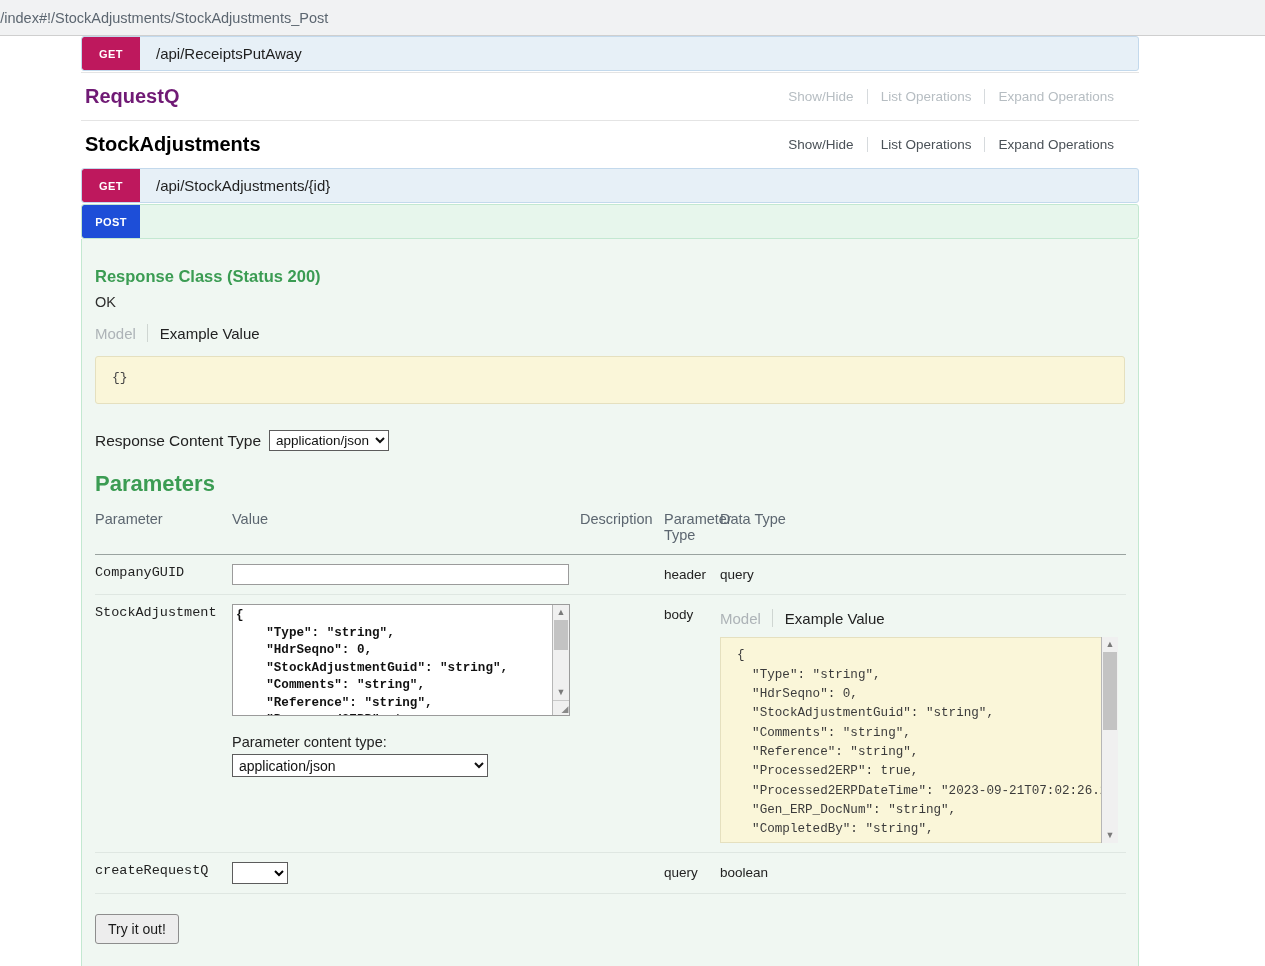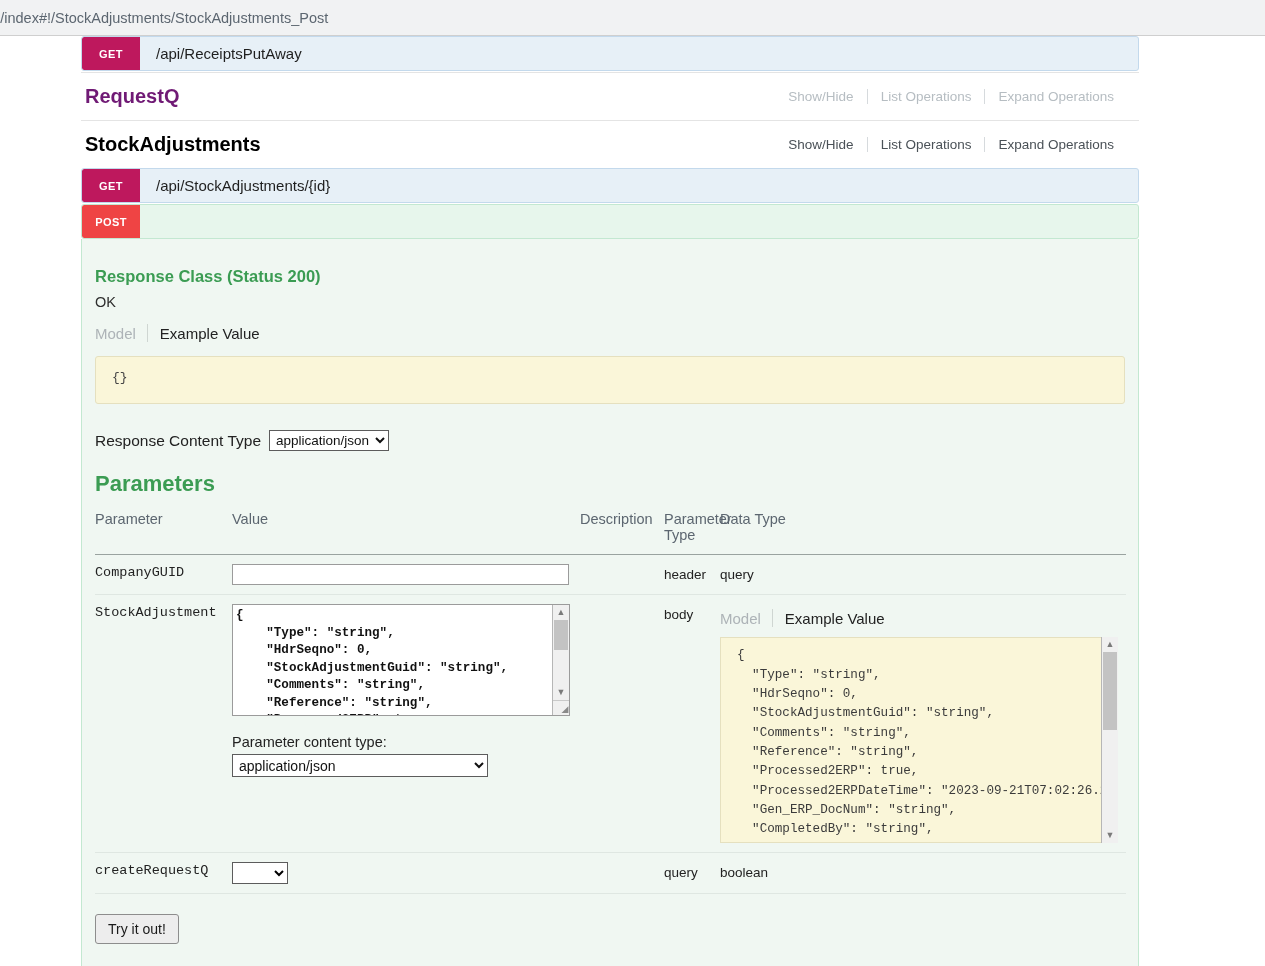--- a/index.html
+++ b/index.html
@@ -48,21 +48,21 @@
   .op-row.post { background: #e7f6ec; border: 1px solid #c3e8d1; }
   .op-badge {
     width: 58px; min-width: 58px;
     display: flex; align-items: center; justify-content: center;
     color: #ffffff;
     font-size: 11px; font-weight: bold;
     letter-spacing: .4px;
     border-radius: 2px 0 0 2px;
   }
   .op-badge.get  { background: #be185d; }
-  .op-badge.post { background: #ef4444; }
+  .op-badge.post { background: #1d4ed8; }
   .op-path {
     display: flex; align-items: center;
     padding-left: 16px;
     font-size: 15px;
     color: #1f1f1f;
   }
 
   
   .res-head {
     display: flex; align-items: center; justify-content: space-between;

